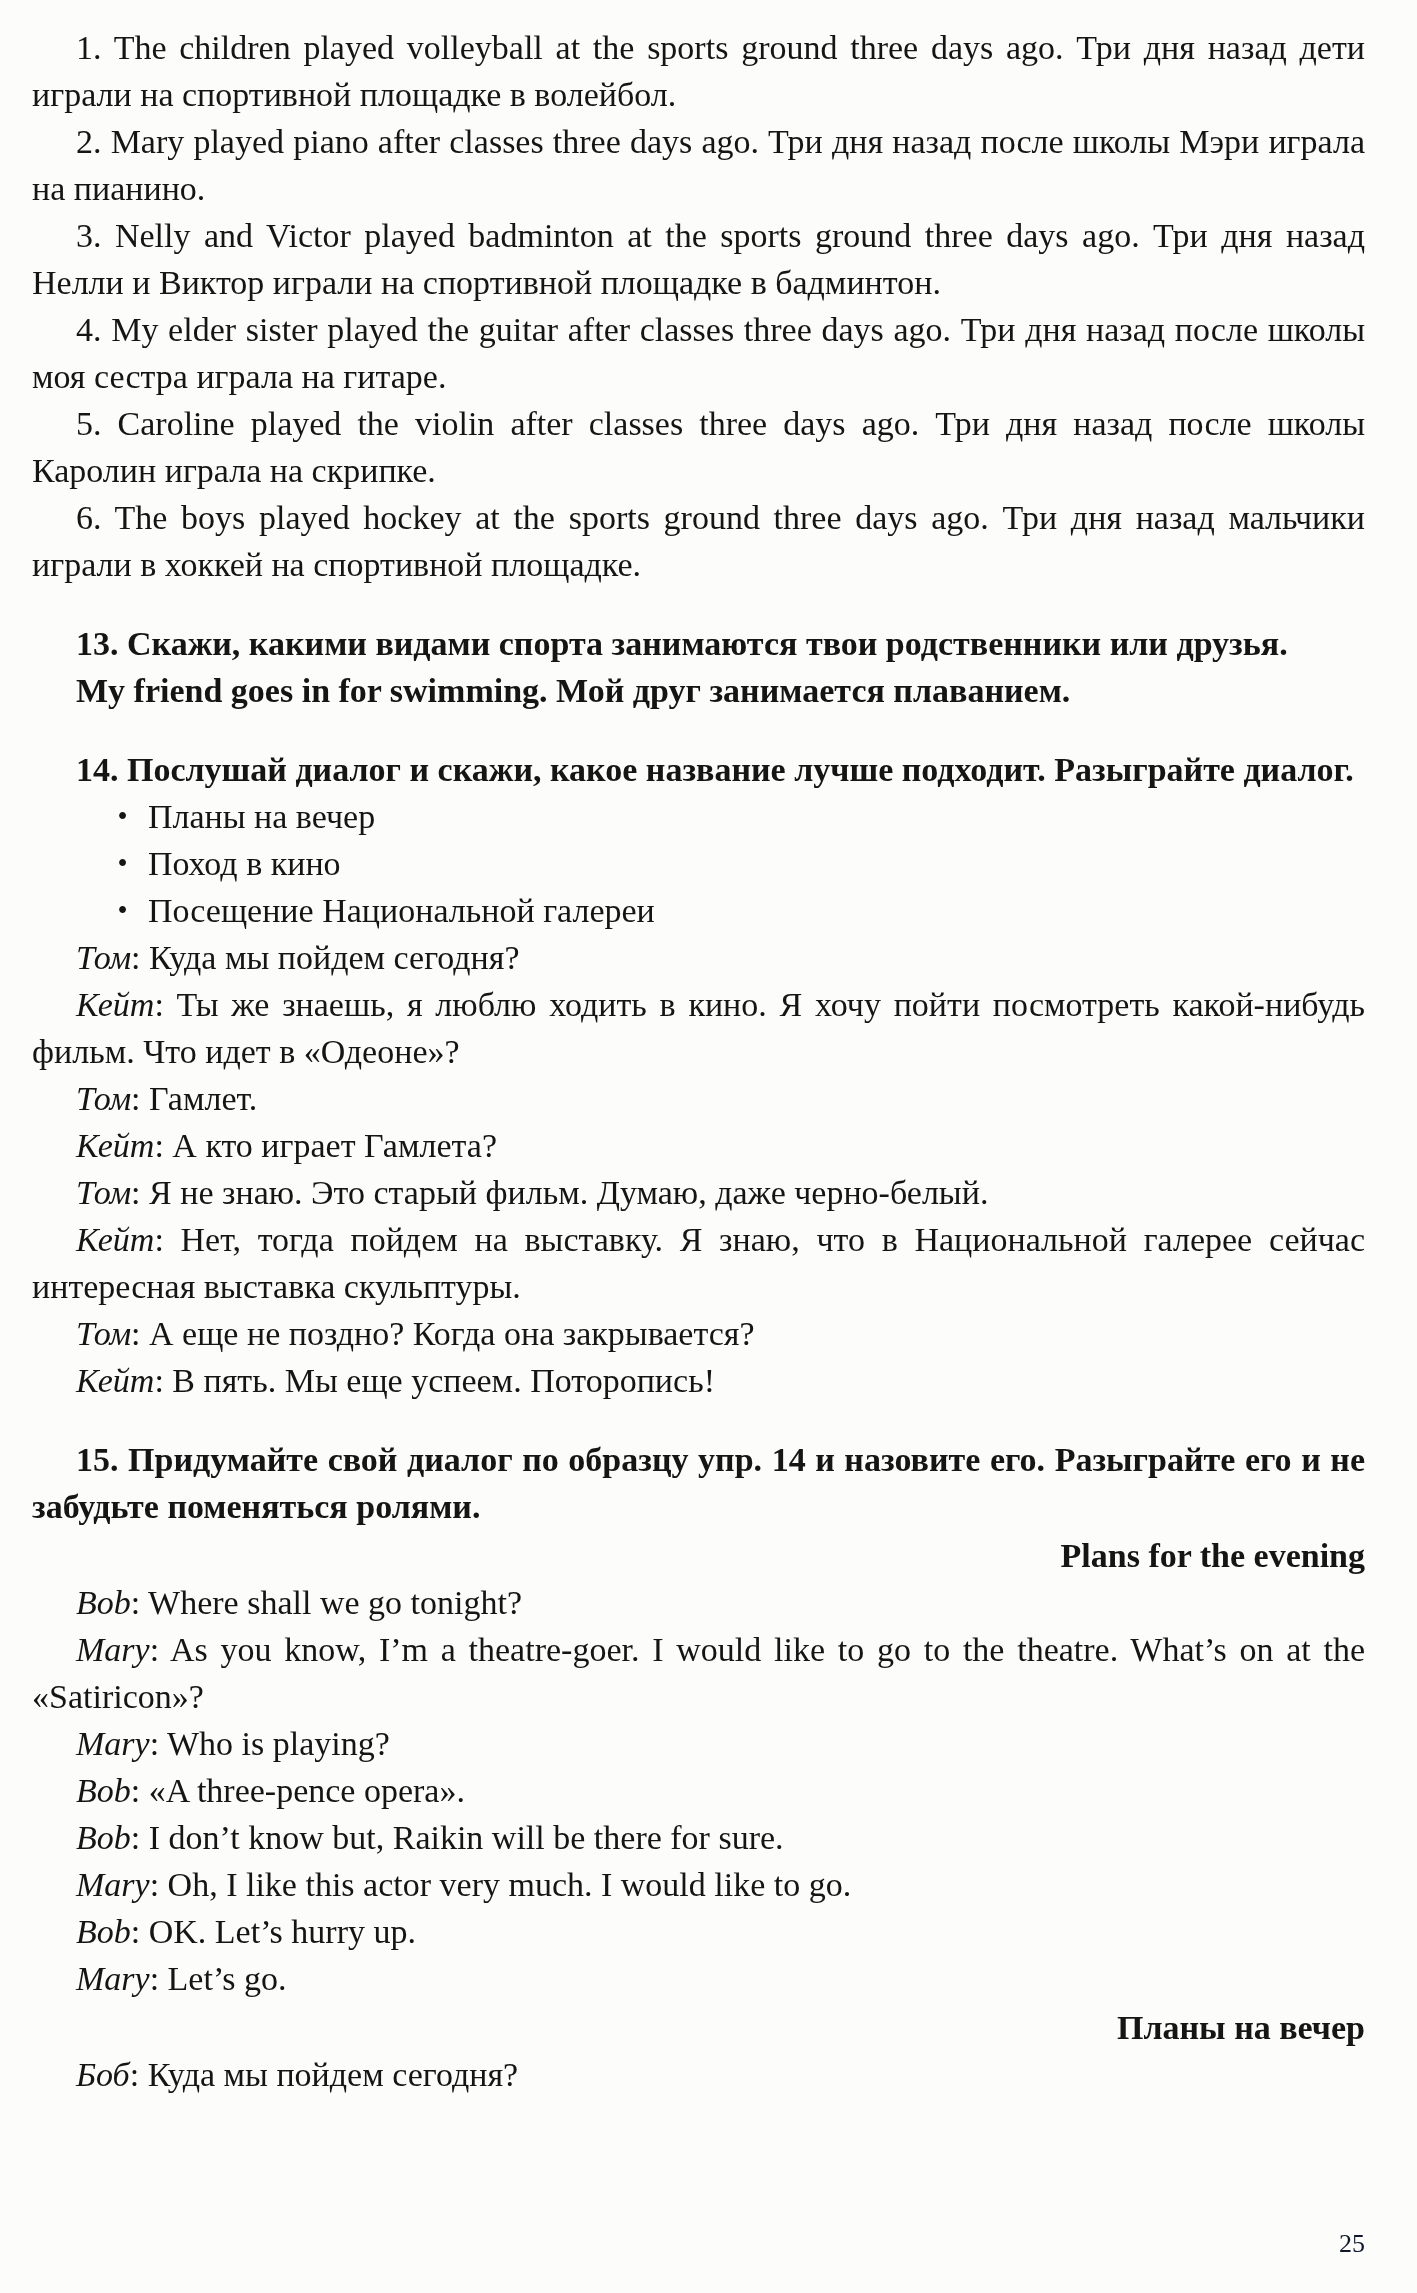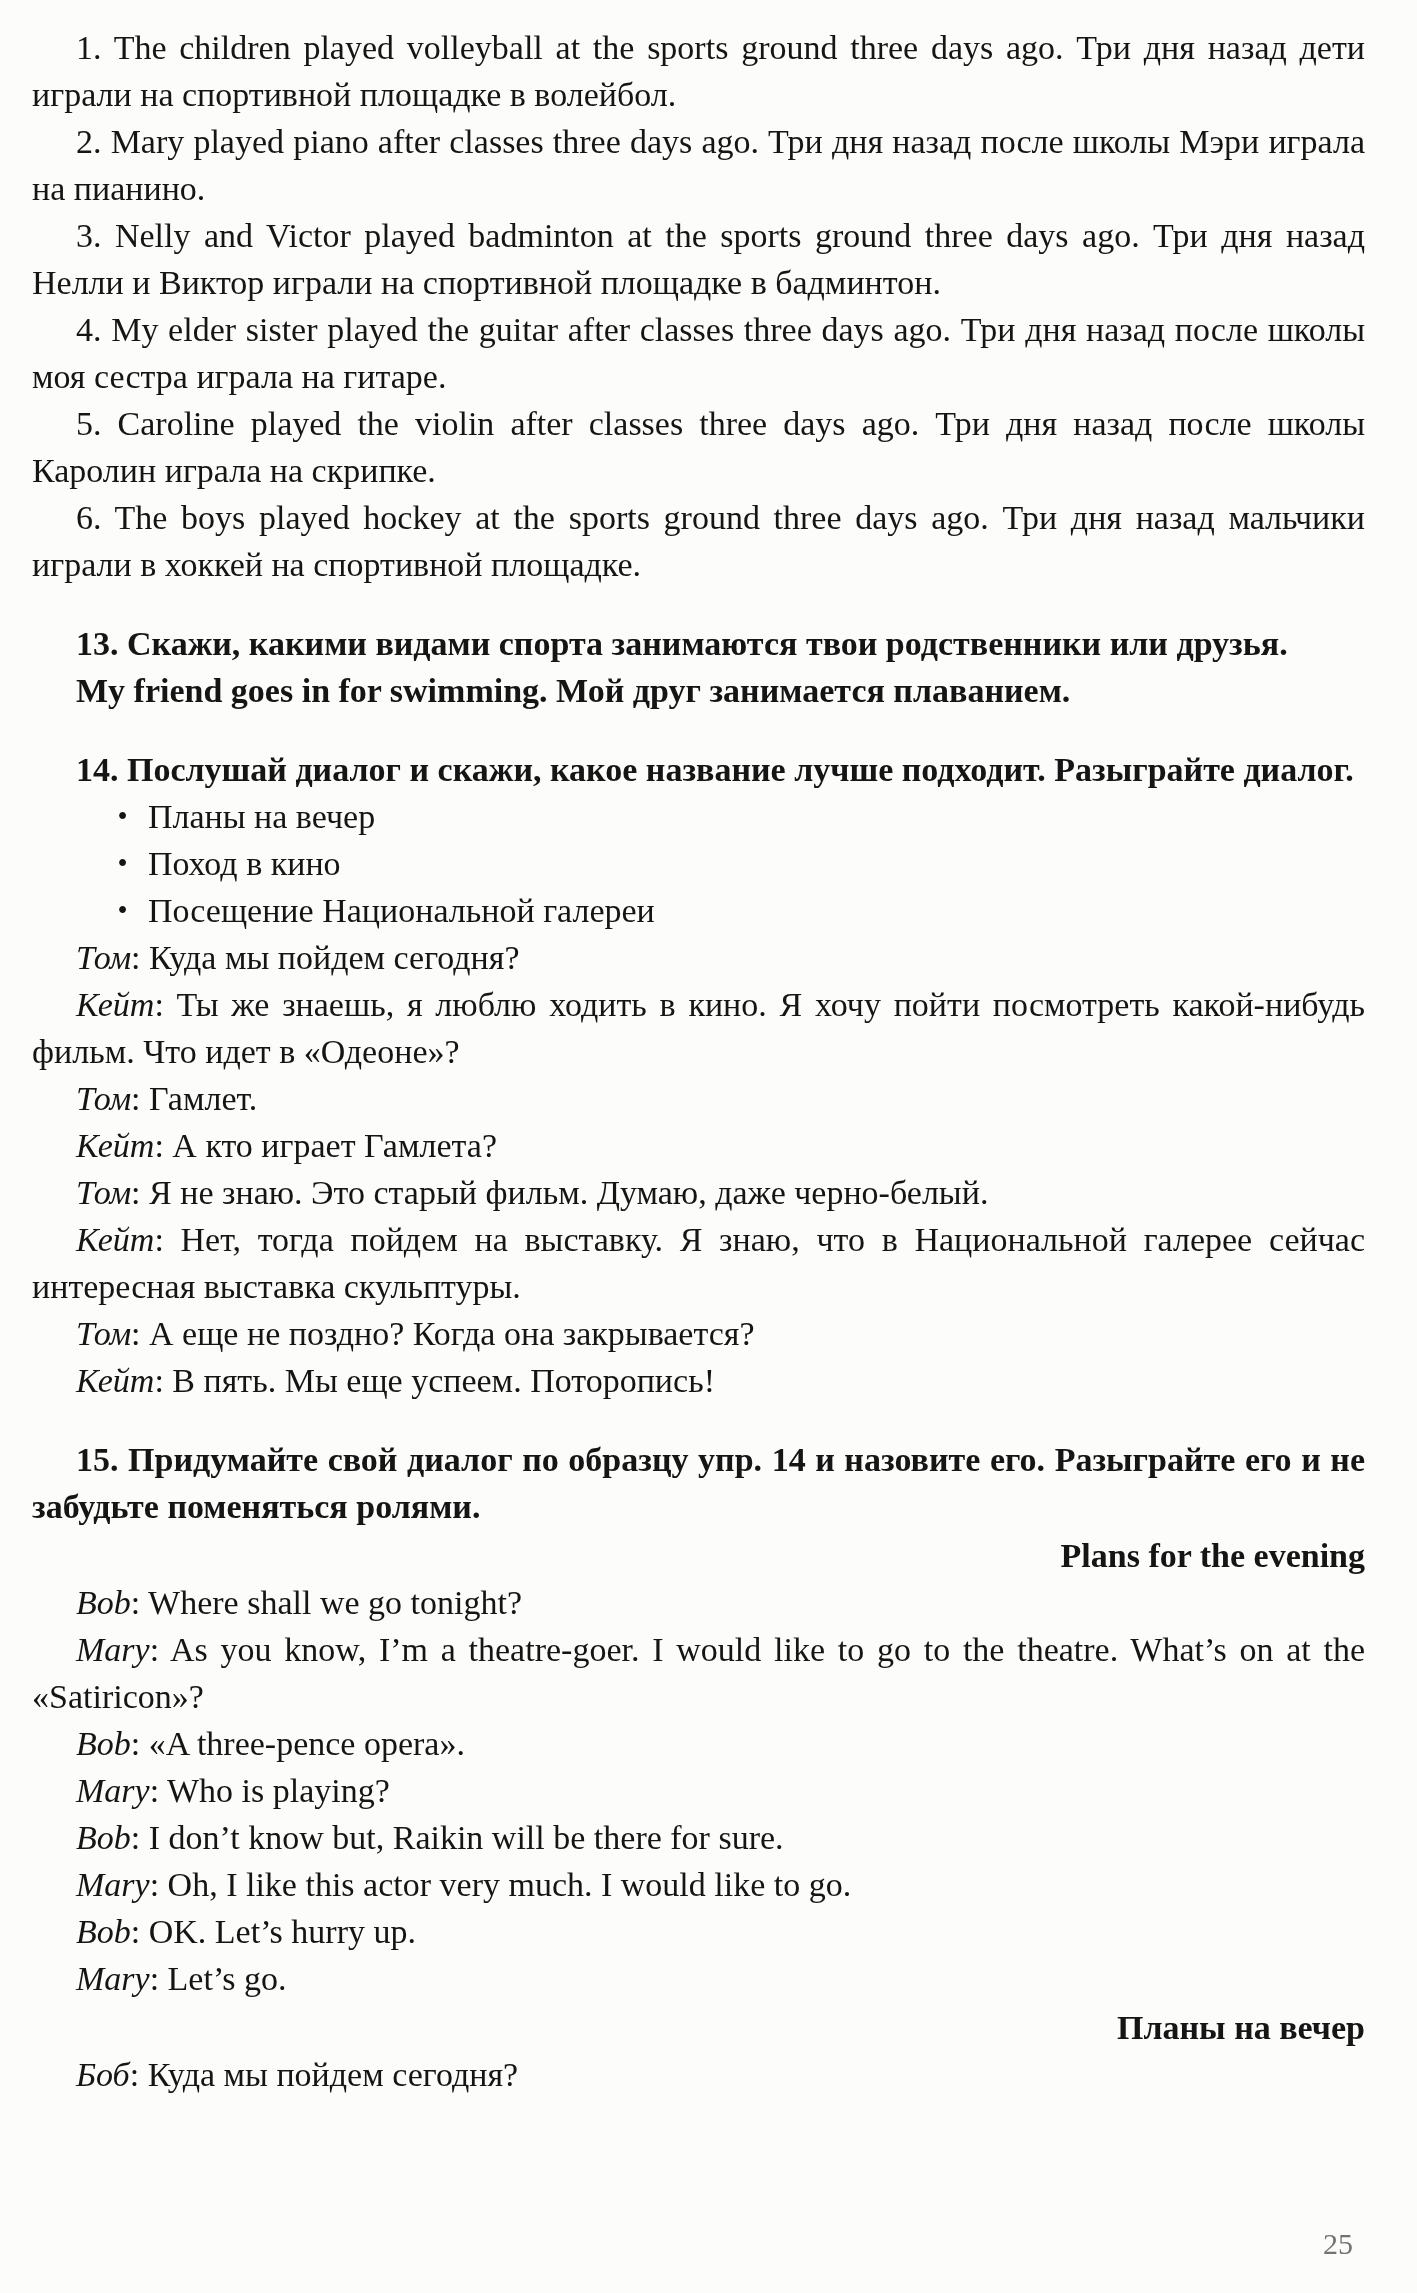--- a/index.html
+++ b/index.html
@@ -46,24 +46,24 @@
   .bullet-glyph {
     display: inline-block;
     margin-right: 16px;
     transform: scale(0.85);
   }
   .speaker {
     font-style: italic;
   }
   .page-number {
     position: absolute;
-    right: 64px;
+    right: 52px;
     bottom: 26px;
-    font-size: 30px;
-    color: #737373;
+    font-size: 26px;
+    color: #0f172a;
   }
 </style>
 </head>
 <body>
 
 <div class="page">
   <div id="content">
       <p class="para item"><span>1. The children played volleyball at the sports ground three days ago. Три дня назад дети играли на спортивной площадке в волейбол.</span></p>
       <p class="para item"><span>2. Mary played piano after classes three days ago. Три дня назад после школы Мэри играла на пианино.</span></p>
       <p class="para item"><span>3. Nelly and Victor played badminton at the sports ground three days ago. Три дня назад Нелли и Виктор играли на спортивной площадке в бадминтон.</span></p>
@@ -81,22 +81,22 @@
       <p class="para dialog"><span class="speaker">Том</span><span>: Гамлет.</span></p>
       <p class="para dialog"><span class="speaker">Кейт</span><span>: А кто играет Гамлета?</span></p>
       <p class="para dialog"><span class="speaker">Том</span><span>: Я не знаю. Это старый фильм. Думаю, даже черно-белый.</span></p>
       <p class="para dialog"><span class="speaker">Кейт</span><span>: Нет, тогда пойдем на выставку. Я знаю, что в Национальной галерее сейчас интересная выставка скульптуры.</span></p>
       <p class="para dialog"><span class="speaker">Том</span><span>: А еще не поздно? Когда она закрывается?</span></p>
       <p class="para dialog"><span class="speaker">Кейт</span><span>: В пять. Мы еще успеем. Поторопись!</span></p>
       <p class="para bold"><span>15. Придумайте свой диалог по образцу упр. 14 и назовите его. Разыграйте его и не забудьте поменяться ролями.</span></p>
       <p class="para center"><span>Plans for the evening</span></p>
       <p class="para dialog"><span class="speaker">Bob</span><span>: Where shall we go tonight?</span></p>
       <p class="para dialog"><span class="speaker">Mary</span><span>: As you know, I’m a theatre-goer. I would like to go to the theatre. What’s on at the «Satiricon»?</span></p>
+      <p class="para dialog"><span class="speaker">Mary</span><span>: Who is playing?</span></p>
       <p class="para dialog"><span class="speaker">Bob</span><span>: «A three-pence opera».</span></p>
-      <p class="para dialog"><span class="speaker">Mary</span><span>: Who is playing?</span></p>
       <p class="para dialog"><span class="speaker">Bob</span><span>: I don’t know but, Raikin will be there for sure.</span></p>
       <p class="para dialog"><span class="speaker">Mary</span><span>: Oh, I like this actor very much. I would like to go.</span></p>
       <p class="para dialog"><span class="speaker">Bob</span><span>: OK. Let’s hurry up.</span></p>
       <p class="para dialog"><span class="speaker">Mary</span><span>: Let’s go.</span></p>
       <p class="para center"><span>Планы на вечер</span></p>
       <p class="para dialog"><span class="speaker">Боб</span><span>: Куда мы пойдем сегодня?</span></p>
     </div>
   <div class="page-number">25</div>
 </div>
 

